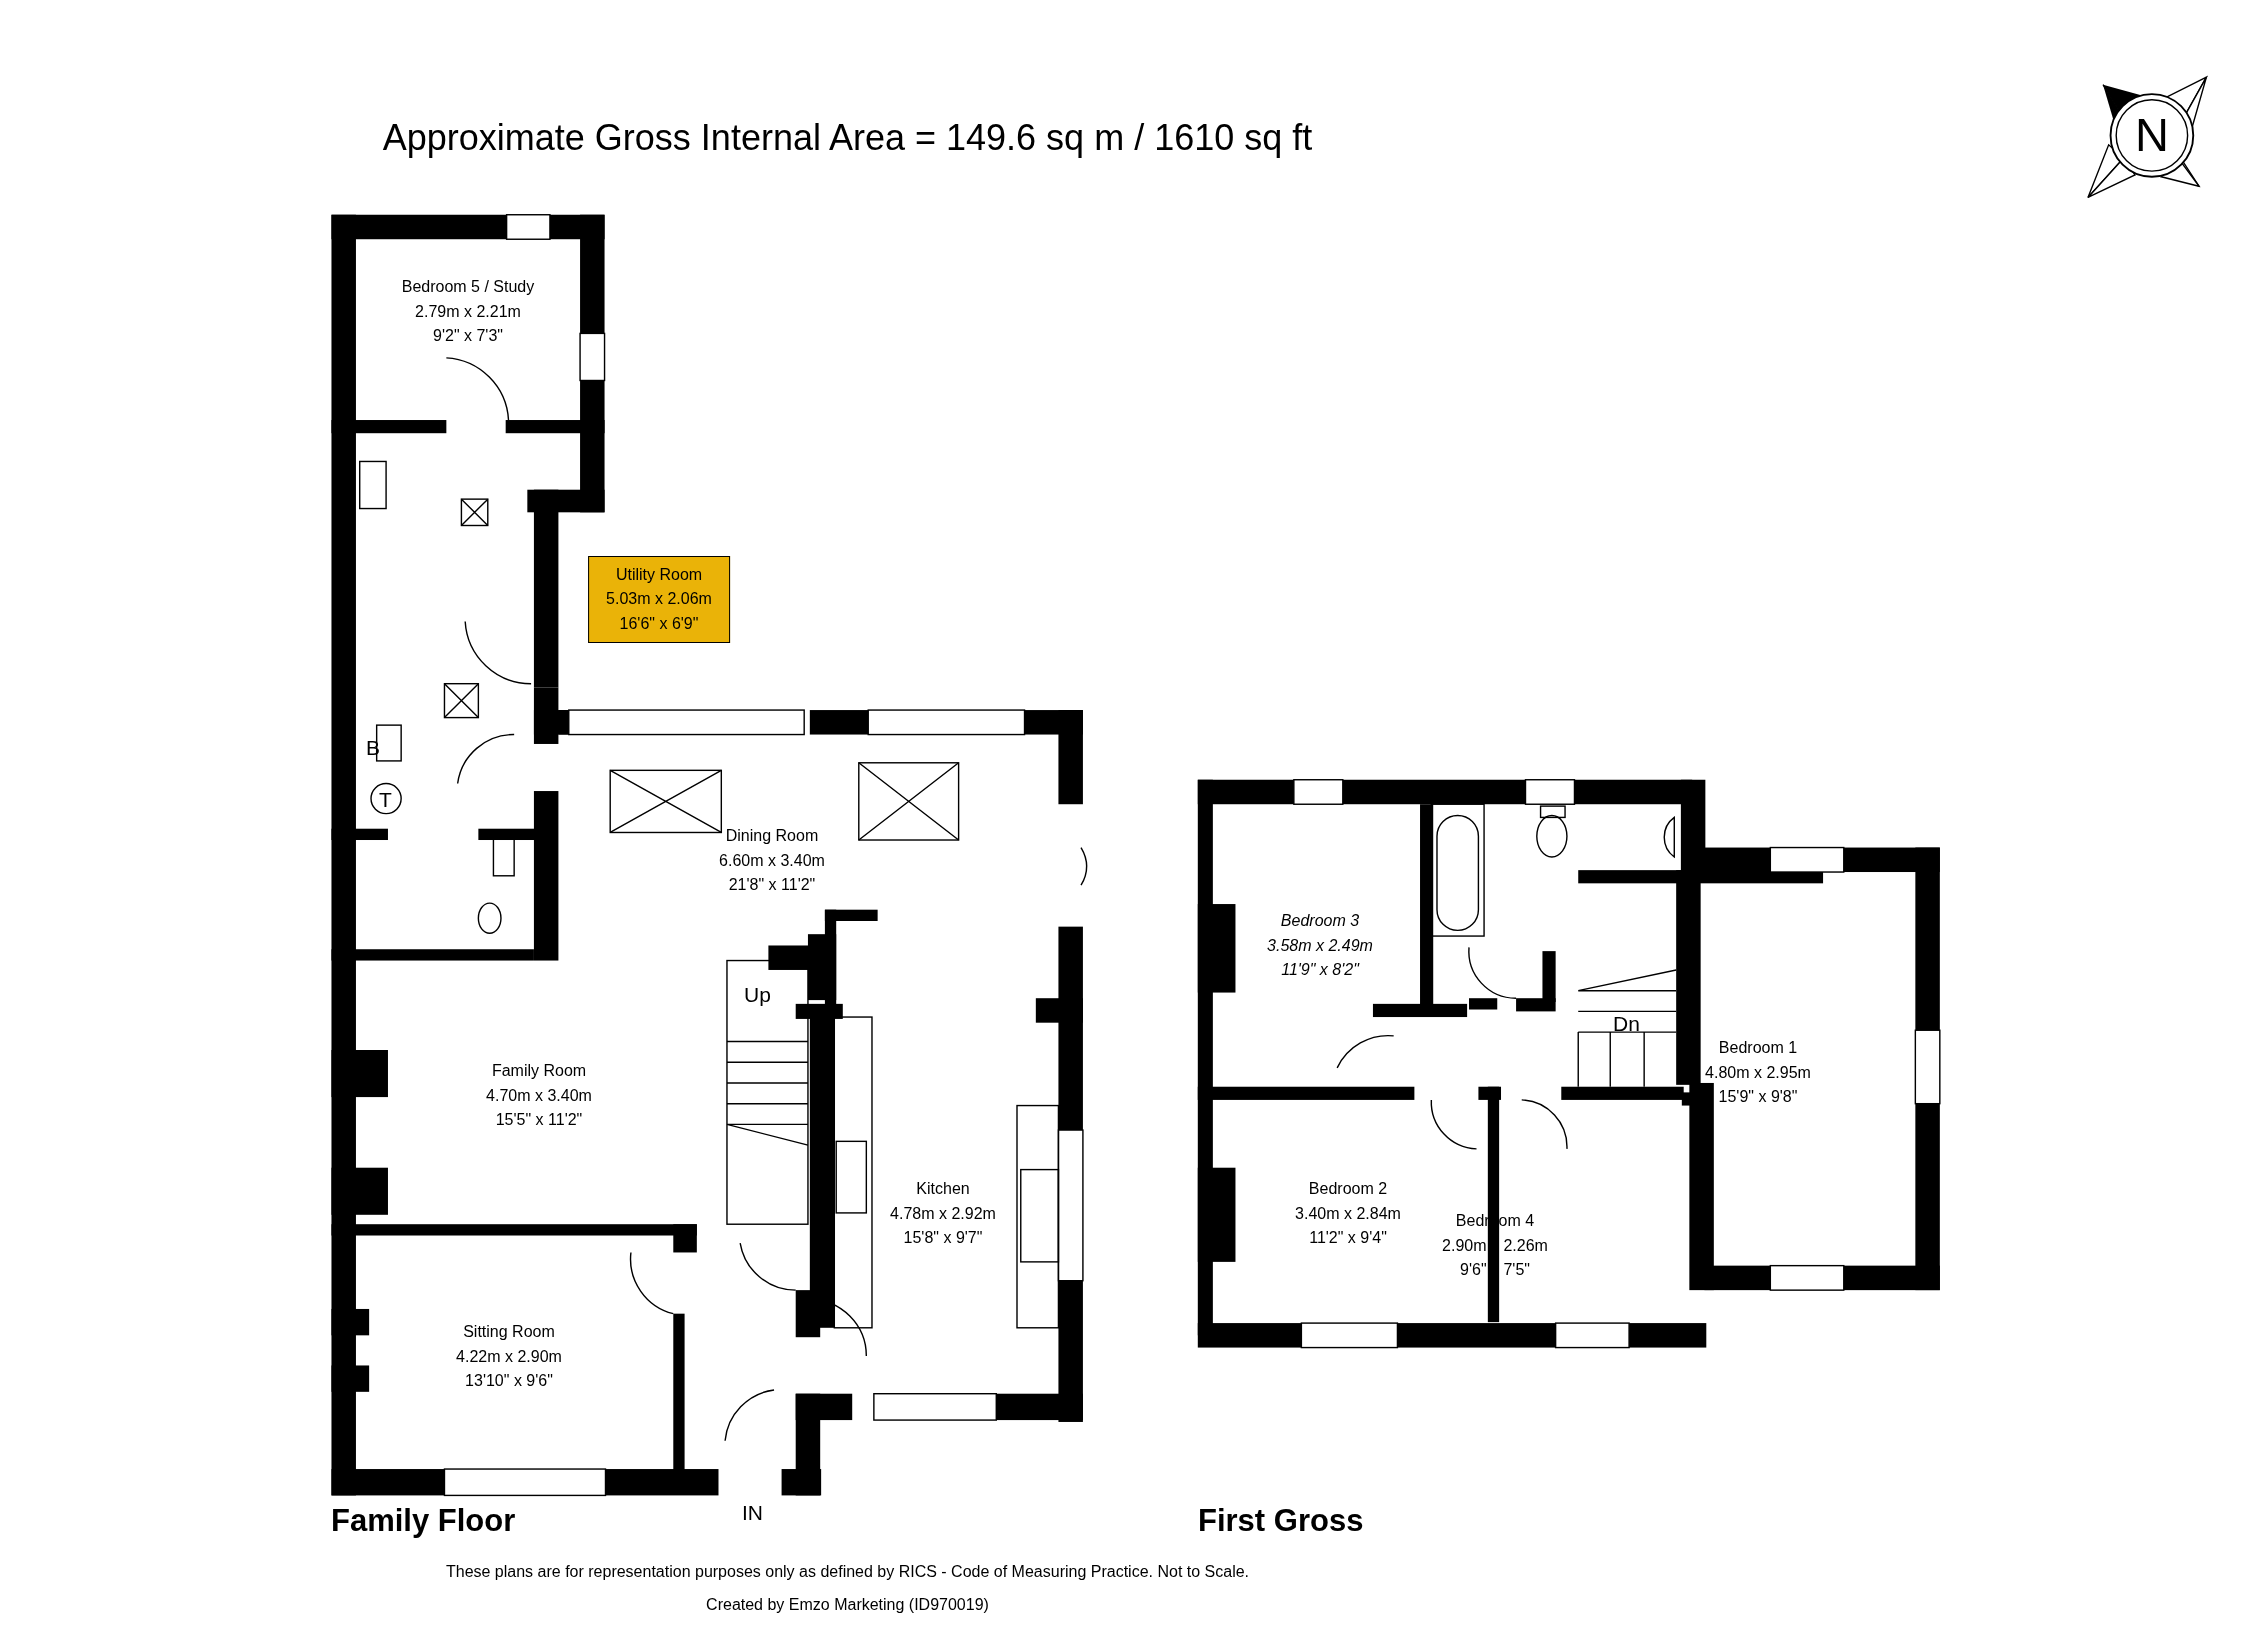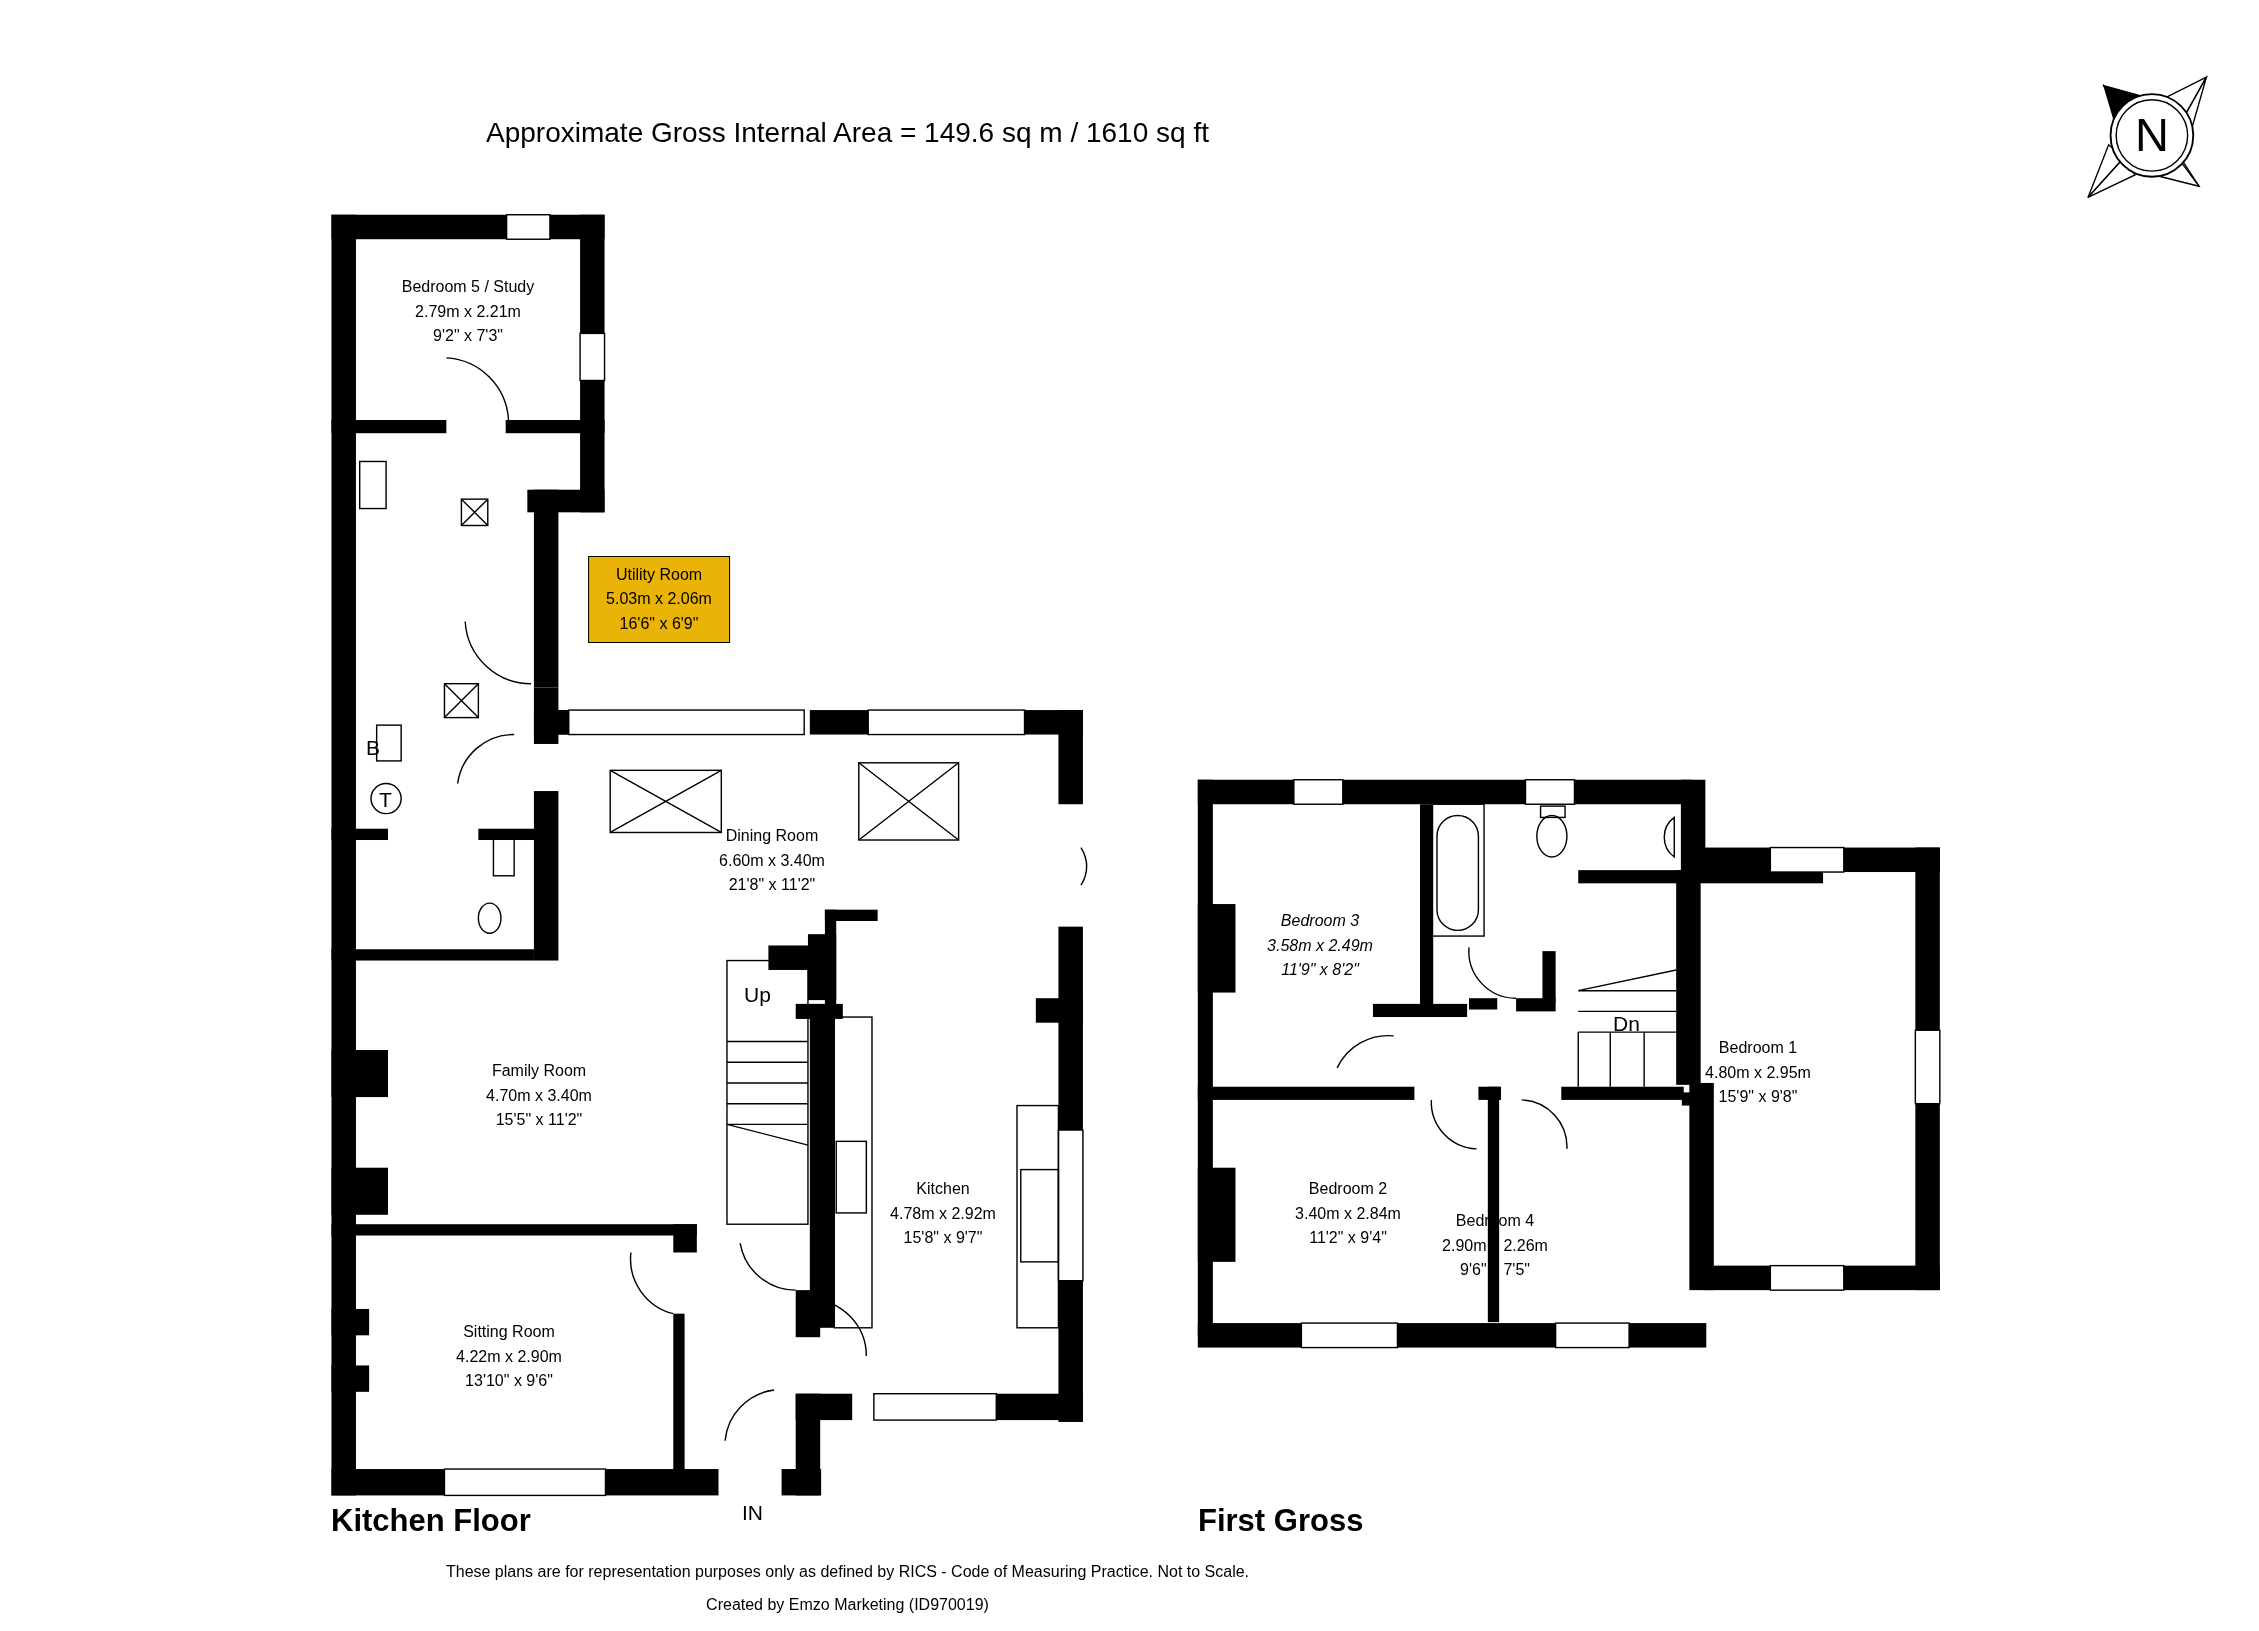--- a/index.html
+++ b/index.html
@@ -1,17 +1,17 @@
 <!DOCTYPE html>
 <html style="font-size:15px"><head>
 <meta charset="utf-8">
 <style>
   html,body{margin:0;padding:0;background:#ffffff;}
   body{width:2260px;height:1632px;position:relative;overflow:hidden;font-family:"Liberation Sans",sans-serif;color:#000;}
-  .title{position:absolute;left:0;width:1695px;top:117px;text-align:center;font-size:28px;}
+  .title{position:absolute;left:0;width:1695px;top:117px;text-align:center;font-size:36px;}
   .compass{position:absolute;left:2067px;top:64px;width:151px;height:141px;}
   svg.plan{position:absolute;left:0;top:0;}
   .room-label{position:absolute;text-align:center;font-size:16px;line-height:24.5px;white-space:nowrap;transform:translateX(-50%);}
   .floor-label{position:absolute;font-size:31px;font-weight:bold;}
   .footer{position:absolute;left:0;width:1695px;text-align:center;font-size:16px;}
   .small{position:absolute;font-size:21px;}
   .boxed{border:1.4px solid #000;padding:5.6px 17px;background:#eab308;}
 </style>
 </head>
 <body>
@@ -226,18 +226,18 @@
   <div>2.90m x 2.26m</div>
   <div>9'6" x 7'5"</div>
 </div>
 <div class="room-label" style="left:1758px;top:1036px;">
   <div>Bedroom 1</div>
   <div>4.80m x 2.95m</div>
   <div>15'9" x 9'8"</div>
 </div>
 <div class="small" style="left:1613px;top:1012px;">Dn</div>
 
-<div class="floor-label" style="left:331px;top:1503px;">Kitchen Floor</div>
+<div class="floor-label" style="left:331px;top:1503px;">Family Floor</div>
 <div class="floor-label" style="left:1198px;top:1503px;">First Gross</div>
 
 <div class="footer" style="top:1563px;">These plans are for representation purposes only as defined by RICS - Code of Measuring Practice. Not to Scale.</div>
 <div class="footer" style="top:1596px;">Created by Emzo Marketing (ID970019)</div>
 
 
 </body></html>

